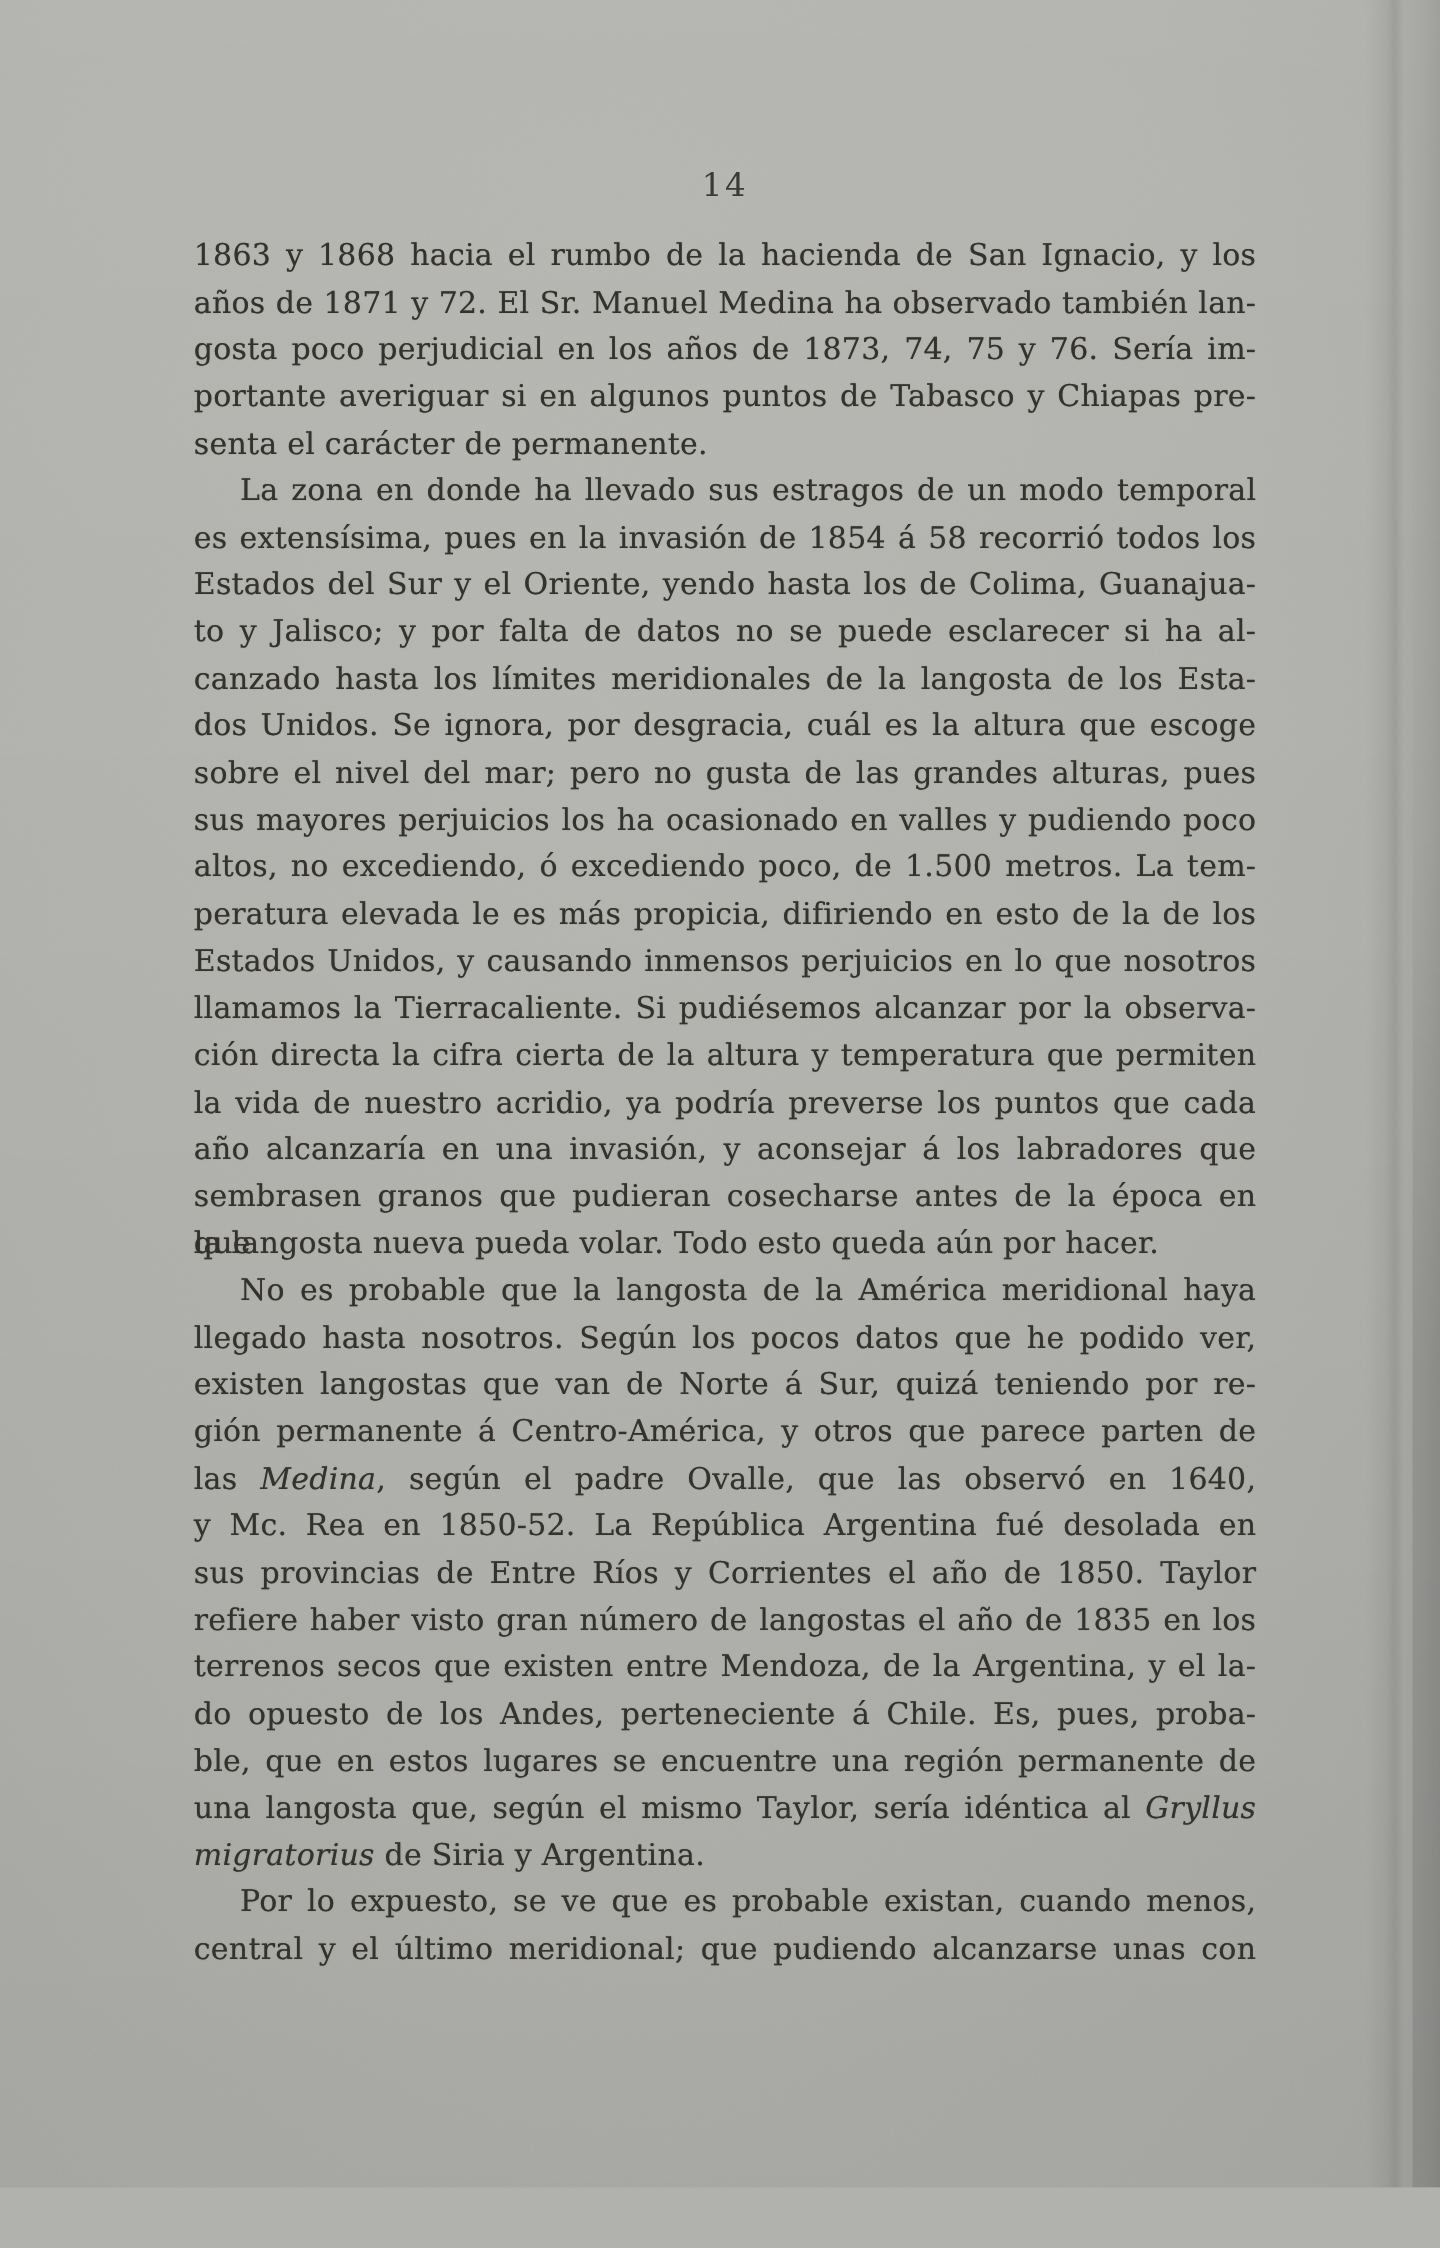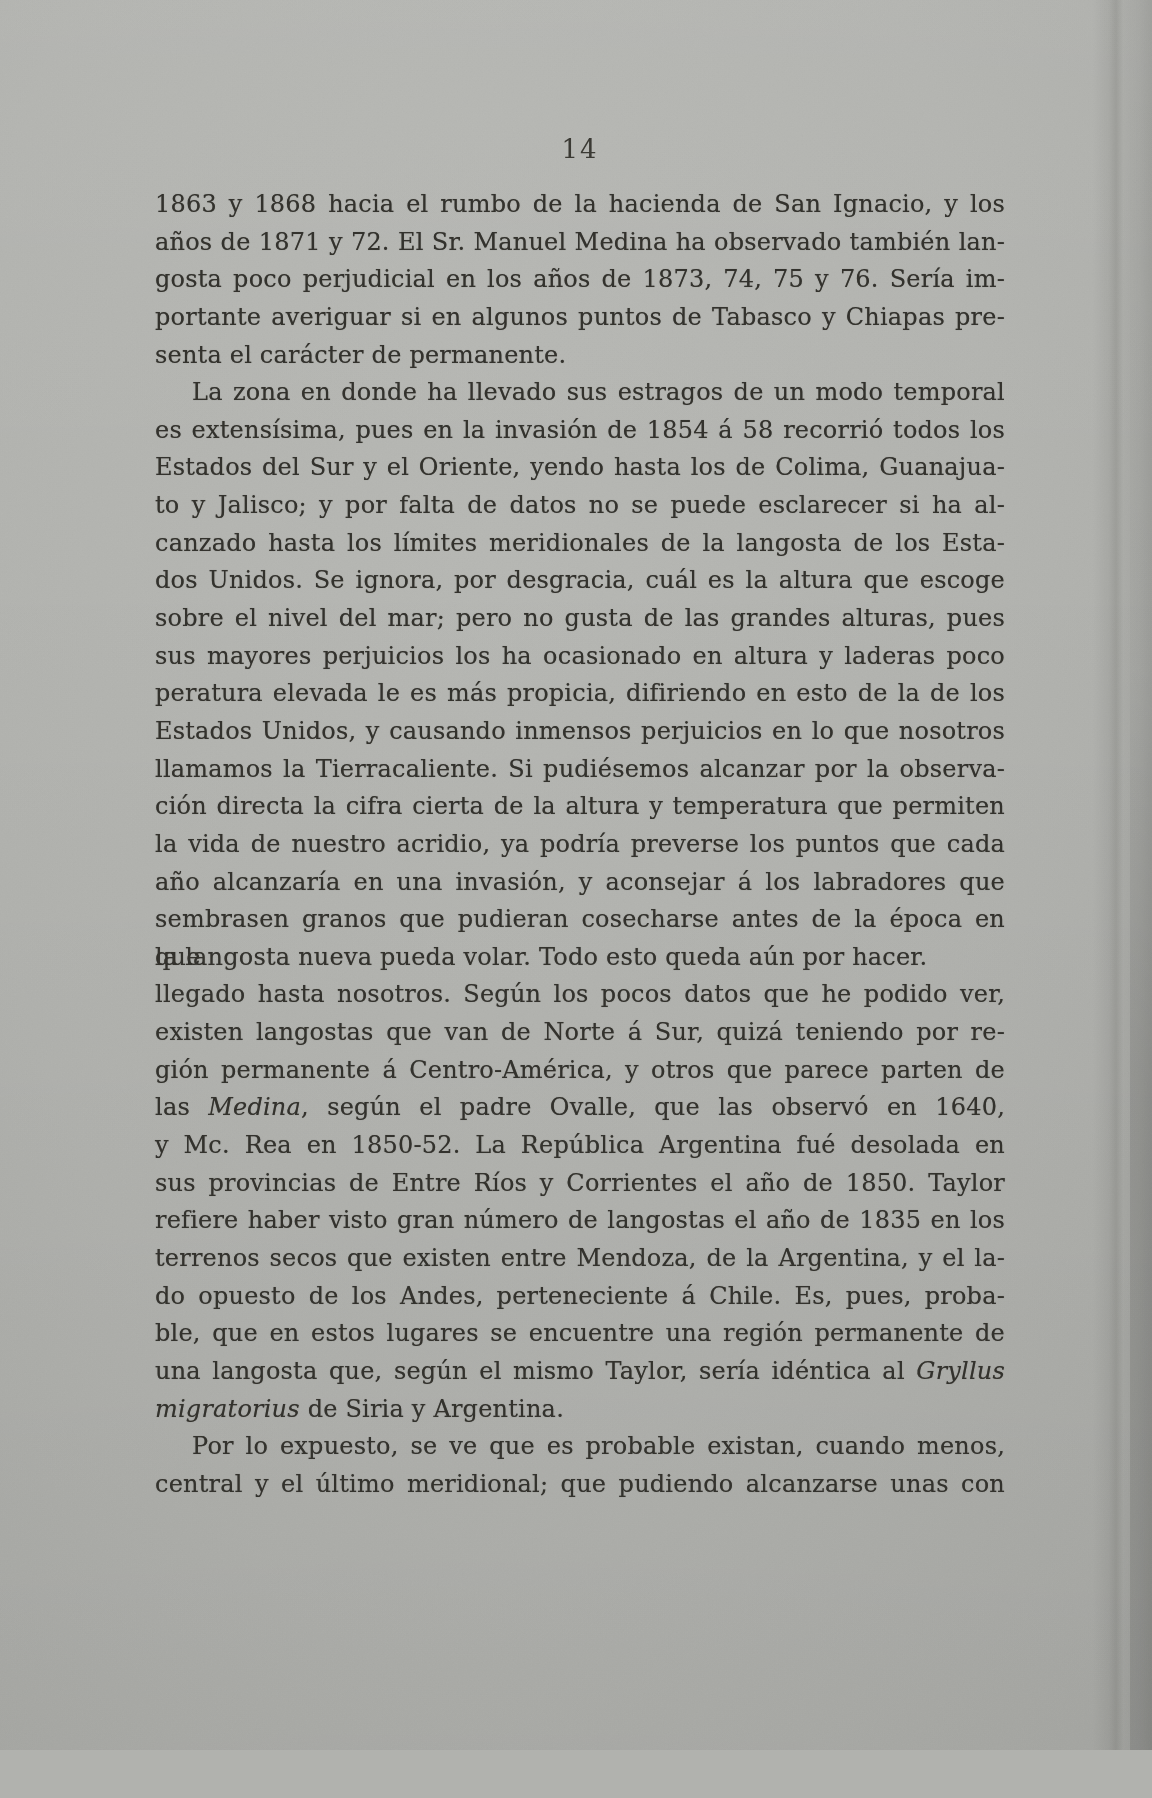--- a/index.html
+++ b/index.html
@@ -97,29 +97,31 @@
       <div class="line"><span>gosta poco perjudicial en los años de 1873, 74, 75 y 76. Sería im-</span></div>
       <div class="line"><span>portante averiguar si en algunos puntos de Tabasco y Chiapas pre-</span></div>
       <div class="line short"><span>senta el carácter de permanente.</span></div>
       <div class="line indent"><span>La zona en donde ha llevado sus estragos de un modo temporal</span></div>
       <div class="line"><span>es extensísima, pues en la invasión de 1854 á 58 recorrió todos los</span></div>
       <div class="line"><span>Estados del Sur y el Oriente, yendo hasta los de Colima, Guanajua-</span></div>
       <div class="line"><span>to y Jalisco; y por falta de datos no se puede esclarecer si ha al-</span></div>
       <div class="line"><span>canzado hasta los límites meridionales de la langosta de los Esta-</span></div>
       <div class="line"><span>dos Unidos. Se ignora, por desgracia, cuál es la altura que escoge</span></div>
       <div class="line"><span>sobre el nivel del mar; pero no gusta de las grandes alturas, pues</span></div>
-      <div class="line"><span>sus mayores perjuicios los ha ocasionado en altura y laderas poco</span></div>
+      <div class="line"><span>sus mayores perjuicios los ha ocasionado en valles y pudiendo poco</span></div>
+      <div class="line"><span>altos, no excediendo, ó excediendo poco, de 1.500 metros. La tem-</span></div>
       <div class="line"><span>peratura elevada le es más propicia, difiriendo en esto de la de los</span></div>
       <div class="line"><span>Estados Unidos, y causando inmensos perjuicios en lo que nosotros</span></div>
       <div class="line"><span>llamamos la Tierracaliente. Si pudiésemos alcanzar por la observa-</span></div>
       <div class="line"><span>ción directa la cifra cierta de la altura y temperatura que permiten</span></div>
       <div class="line"><span>la vida de nuestro acridio, ya podría preverse los puntos que cada</span></div>
       <div class="line"><span>año alcanzaría en una invasión, y aconsejar á los labradores que</span></div>
       <div class="line"><span>sembrasen granos que pudieran cosecharse antes de la época en que</span></div>
       <div class="line short"><span>la langosta nueva pueda volar. Todo esto queda aún por hacer.</span></div>
+      <div class="line indent"><span>No es probable que la langosta de la América meridional haya</span></div>
       <div class="line"><span>llegado hasta nosotros. Según los pocos datos que he podido ver,</span></div>
       <div class="line"><span>existen langostas que van de Norte á Sur, quizá teniendo por re-</span></div>
       <div class="line"><span>gión permanente á Centro-América, y otros que parece parten de</span></div>
       <div class="line"><span>las </span><span class="it">Medina</span><span>, según el padre Ovalle, que las observó en 1640,</span></div>
       <div class="line"><span>y Mc. Rea en 1850-52. La República Argentina fué desolada en</span></div>
       <div class="line"><span>sus provincias de Entre Ríos y Corrientes el año de 1850. Taylor</span></div>
       <div class="line"><span>refiere haber visto gran número de langostas el año de 1835 en los</span></div>
       <div class="line"><span>terrenos secos que existen entre Mendoza, de la Argentina, y el la-</span></div>
       <div class="line"><span>do opuesto de los Andes, perteneciente á Chile. Es, pues, proba-</span></div>
       <div class="line"><span>ble, que en estos lugares se encuentre una región permanente de</span></div>

